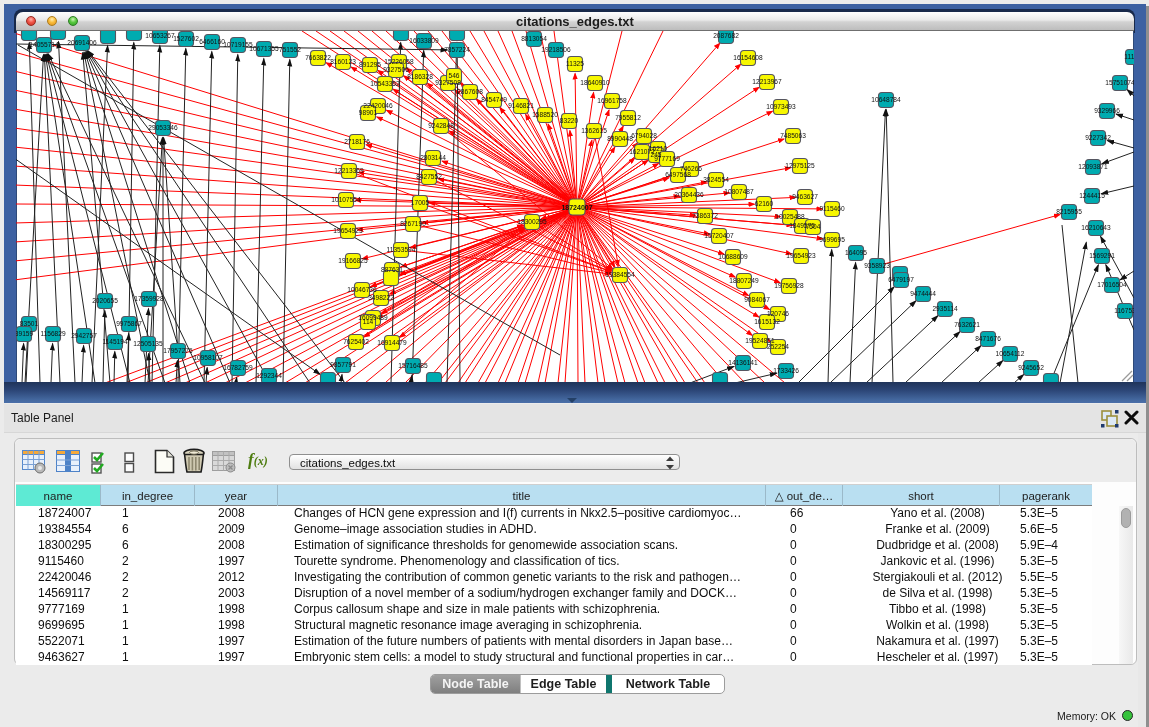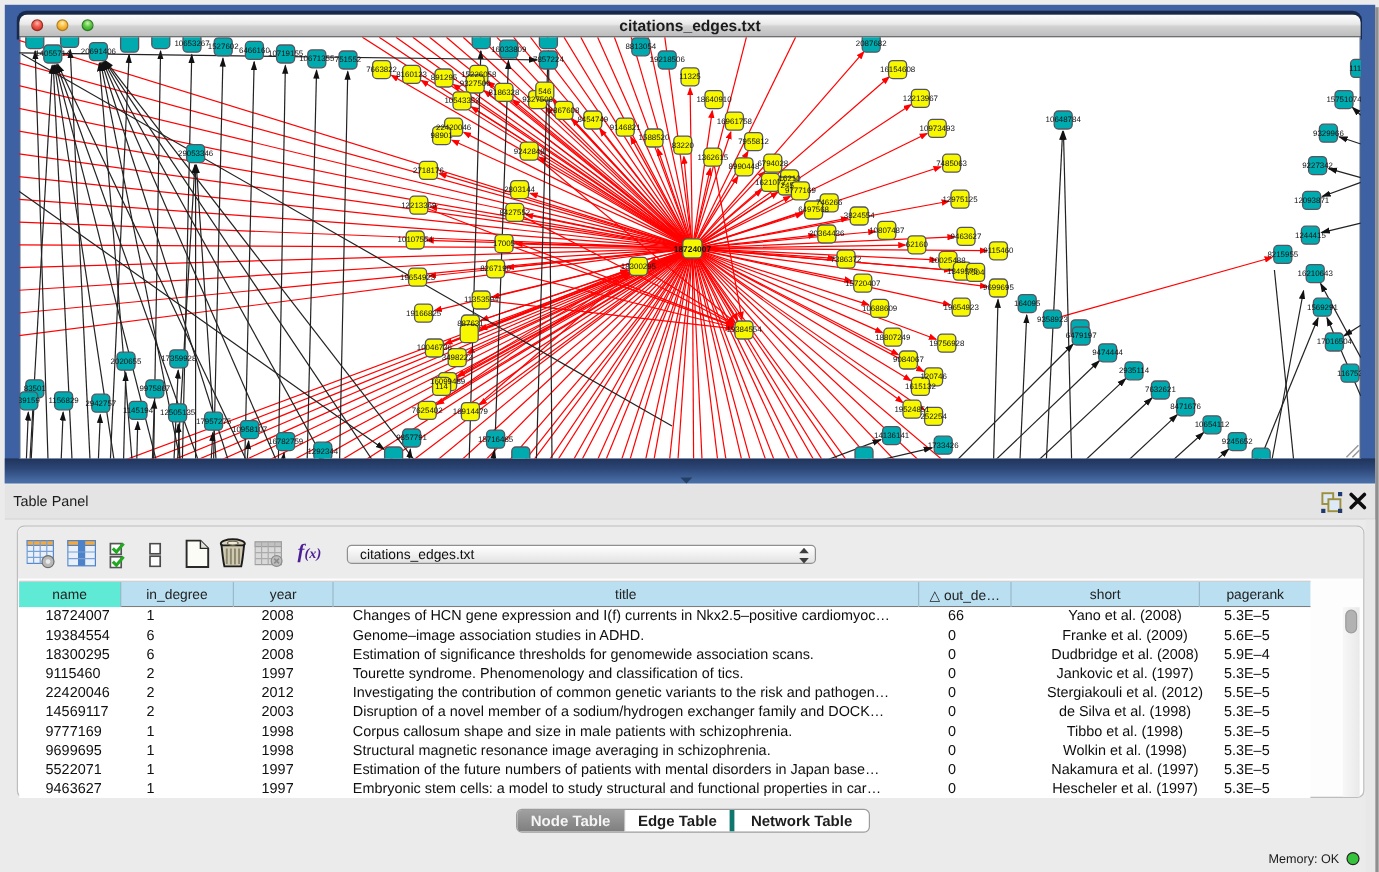--- a/index.html
+++ b/index.html
@@ -37,21 +37,21 @@
 .row{position:absolute;width:1076px;height:16px;font-size:12px;color:#0e0e0e;white-space:nowrap}
 .row span{position:absolute;top:0}
 .ctr{text-align:center}
 
 #sbar{left:1119px;top:506px;width:14px;height:158px;background:linear-gradient(90deg,#f7f7f7,#e9e9e9)}
 #sthumb{left:1121px;top:508px;width:10px;height:20px;border-radius:5px;background:#b2b2b2;border:1px solid #9b9b9b}
 
 #tabs{left:430px;top:674px;width:295px;height:20px;border:1px solid #9c9c9c;border-radius:5px;background:#fff;overflow:hidden;display:flex}
 .tab{height:100%;display:flex;align-items:center;justify-content:center;font-size:12.5px;font-weight:bold;color:#1d1d1d}
 #tab1{width:89px;background:linear-gradient(180deg,#a0a0a0,#7f7f7f);color:#f5f5f5}
-#tab2{width:92px;border-left:1px solid #c0c0c0;border-right:4px solid #0f766e}
+#tab2{width:92px;border-left:1px solid #c0c0c0;border-right:6px solid #0f766e}
 #tab3{width:112px}
 #mem{right:33px;top:710px;font-size:10.5px;color:#1a1a1a}
 #memdot{left:1122px;top:710px;width:11px;height:11px;border-radius:50%;background:#36c33c;border:1px solid #262626}
 #rstrip{left:1146px;top:6px;width:3px;height:721px;background:#8f8f8f}
 #estrip{left:1138px;top:433px;width:8px;height:294px;background:#e8e8e8}
 .divmark{left:567px;top:398px;width:0;height:0;border-left:5px solid transparent;border-right:5px solid transparent;border-top:5px solid #244067}
 </style></head>
 <body>
 <div id="root">
 <div class="abs" id="desk"></div>
@@ -650,21 +650,21 @@
 <path d="M7,9 V22 M10.4,9 V22.5 M13.8,9 V22.5 M17.2,9 V22" stroke="#8e886f" stroke-width="1.6"></path>
 <ellipse cx="12" cy="4.6" rx="4.4" ry="1.7" fill="#efead6" stroke="#6d6750"></ellipse>
 </svg>
 <svg class="abs" style="left:212px;top:451px" width="24" height="22">
 <rect x="0.5" y="0.5" width="22" height="19" fill="#d9d9d9" stroke="#9e9e9e"></rect>
 <rect x="0.5" y="0.5" width="22" height="4" fill="#c2c2c2" stroke="#9e9e9e"></rect>
 <path d="M6,0.5V19.5 M11.5,0.5V19.5 M17,0.5V19.5 M0.5,9.5H22.5 M0.5,14.5H22.5" stroke="#ababab"></path>
 <circle cx="18.5" cy="16.5" r="4.5" fill="#bdbdbd" stroke="#8b8b8b"></circle>
 <path d="M16.5,14.5 l4,4 M20.5,14.5 l-4,4" stroke="#8b8b8b" stroke-width="1.3"></path>
 </svg>
-<div class="abs" style="left:248px;top:450px;width:30px;height:22px;font-family:'Liberation Serif',serif;font-style:italic;font-weight:bold;font-size:17px;color:#4c1d95">f<span style="font-size:12px">(x)</span></div>
+<div class="abs" style="left:248px;top:450px;width:30px;height:22px;font-family:'Liberation Serif',serif;font-style:italic;font-weight:bold;font-size:17px;color:#4d7c0f">f<span style="font-size:12px">(x)</span></div>
 
 <div class="abs" id="combo"></div>
 <div class="abs" id="combot">citations_edges.txt</div>
 
 <svg class="abs" style="left:664px;top:456px" width="12" height="14">
 <path d="M6,0.5 L10,5 H2 Z" fill="#3c3c3c"></path>
 <path d="M6,13.5 L10,9 H2 Z" fill="#3c3c3c"></path>
 </svg>
 <div class="abs" id="thead">
  <div class="hc" style="left:0;width:85px;background:#5eead4">name</div>
@@ -702,21 +702,21 @@
         <span style="left:774px">0</span>
         <span class="ctr" style="left:843px;width:157px">Dudbridge et al. (2008)</span>
         <span style="left:1004px">5.9E–4</span>
       </div>
 <div class="row" style="top:48px">
         <span style="left:22px">9115460</span>
         <span style="left:106px">2</span>
         <span style="left:202px">1997</span>
         <span style="left:278px">Tourette syndrome. Phenomenology and classification of tics.</span>
         <span style="left:774px">0</span>
-        <span class="ctr" style="left:843px;width:157px">Jankovic et al. (1997)</span>
+        <span class="ctr" style="left:843px;width:157px">Jankovic et al. (1996)</span>
         <span style="left:1004px">5.3E–5</span>
       </div>
 <div class="row" style="top:64px">
         <span style="left:22px">22420046</span>
         <span style="left:106px">2</span>
         <span style="left:202px">2012</span>
         <span style="left:278px">Investigating the contribution of common genetic variants to the risk and pathogen…</span>
         <span style="left:774px">0</span>
         <span class="ctr" style="left:843px;width:157px">Stergiakouli et al. (2012)</span>
         <span style="left:1004px">5.5E–5</span>

